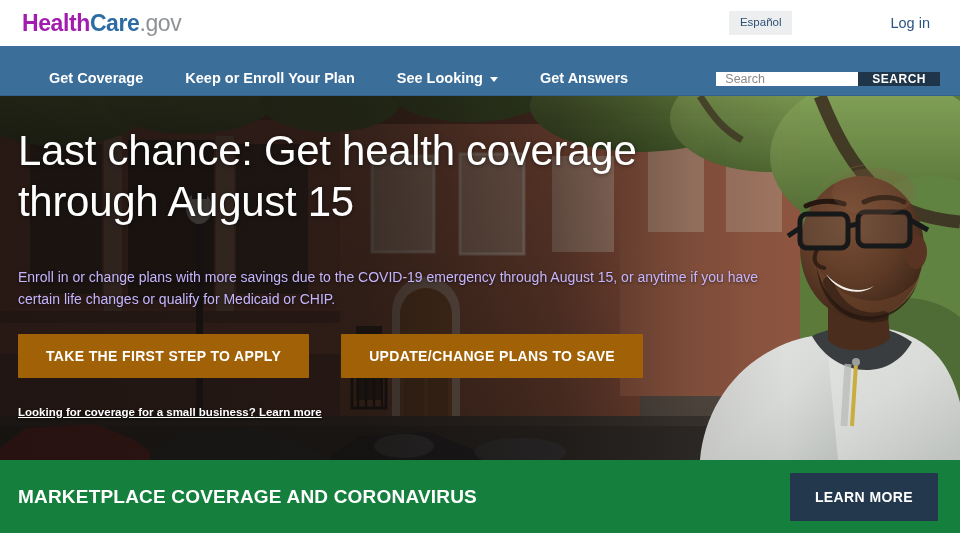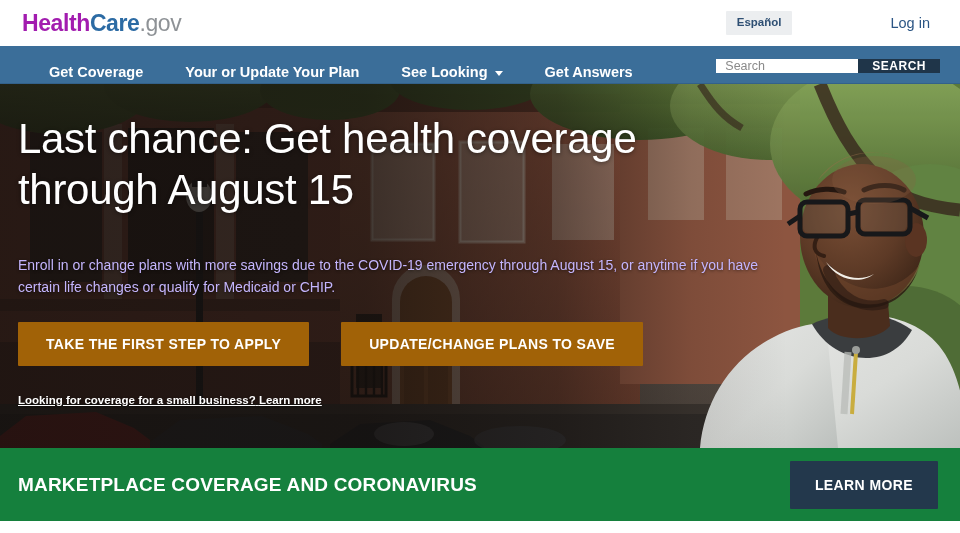--- a/index.html
+++ b/index.html
@@ -44,21 +44,21 @@
     margin-left: auto;
     display: flex;
     align-items: center;
     gap: 52px;
   }
 
   .espanol-btn {
     background: #eceef0;
     color: #2e4f73;
     font-size: 11.5px;
-    font-weight: 700;
+    font-weight: 400;
     padding: 5px 11px 6px 11px;
     border: none;
     border-radius: 1px;
     cursor: pointer;
     line-height: 1.1;
     font-family: "Liberation Sans", sans-serif;
   }
 
   .login-link {
     color: #2b5584;
@@ -67,21 +67,21 @@
     text-decoration: none;
     cursor: pointer;
     white-space: nowrap;
     padding-right: 8px;
     margin-left: 46px;
   }
 
   
   .navbar {
     position: relative;
-    height: 38px;
+    height: 50px;
     background: #3b6e99;
     display: flex;
     align-items: center;
     padding: 16px 20px 0 28px;
     border-bottom: 1px solid #33618a;
   }
 
   .nav-items {
     display: flex;
     align-items: center;
@@ -107,21 +107,21 @@
     border-left: 4.5px solid transparent;
     border-right: 4.5px solid transparent;
     border-top: 5px solid #ffffff;
     display: inline-block;
     margin-top: 2px;
   }
 
   .search-wrap {
     margin-left: auto;
     display: flex;
-    align-items: flex-start;
+    align-items: center;
     height: 28px;
   }
 
   .search-input {
     width: 142px;
     border: none;
     outline: none;
     background: #ffffff;
     padding: 0 9px;
     font-size: 12.5px;
@@ -280,21 +280,21 @@
   </div>
 
   <div class="navbar">
     <div class="nav-items">
 
       <a class="nav-item">
         <span>Get Coverage</span>
       </a>
 
       <a class="nav-item">
-        <span>Your or Update Your Plan</span>
+        <span>Keep or Enroll Your Plan</span>
       </a>
 
       <a class="nav-item">
         <span>See Looking</span>
         <span class="caret-down"></span>
       </a>
 
       <a class="nav-item">
         <span>Get Answers</span>
       </a>

